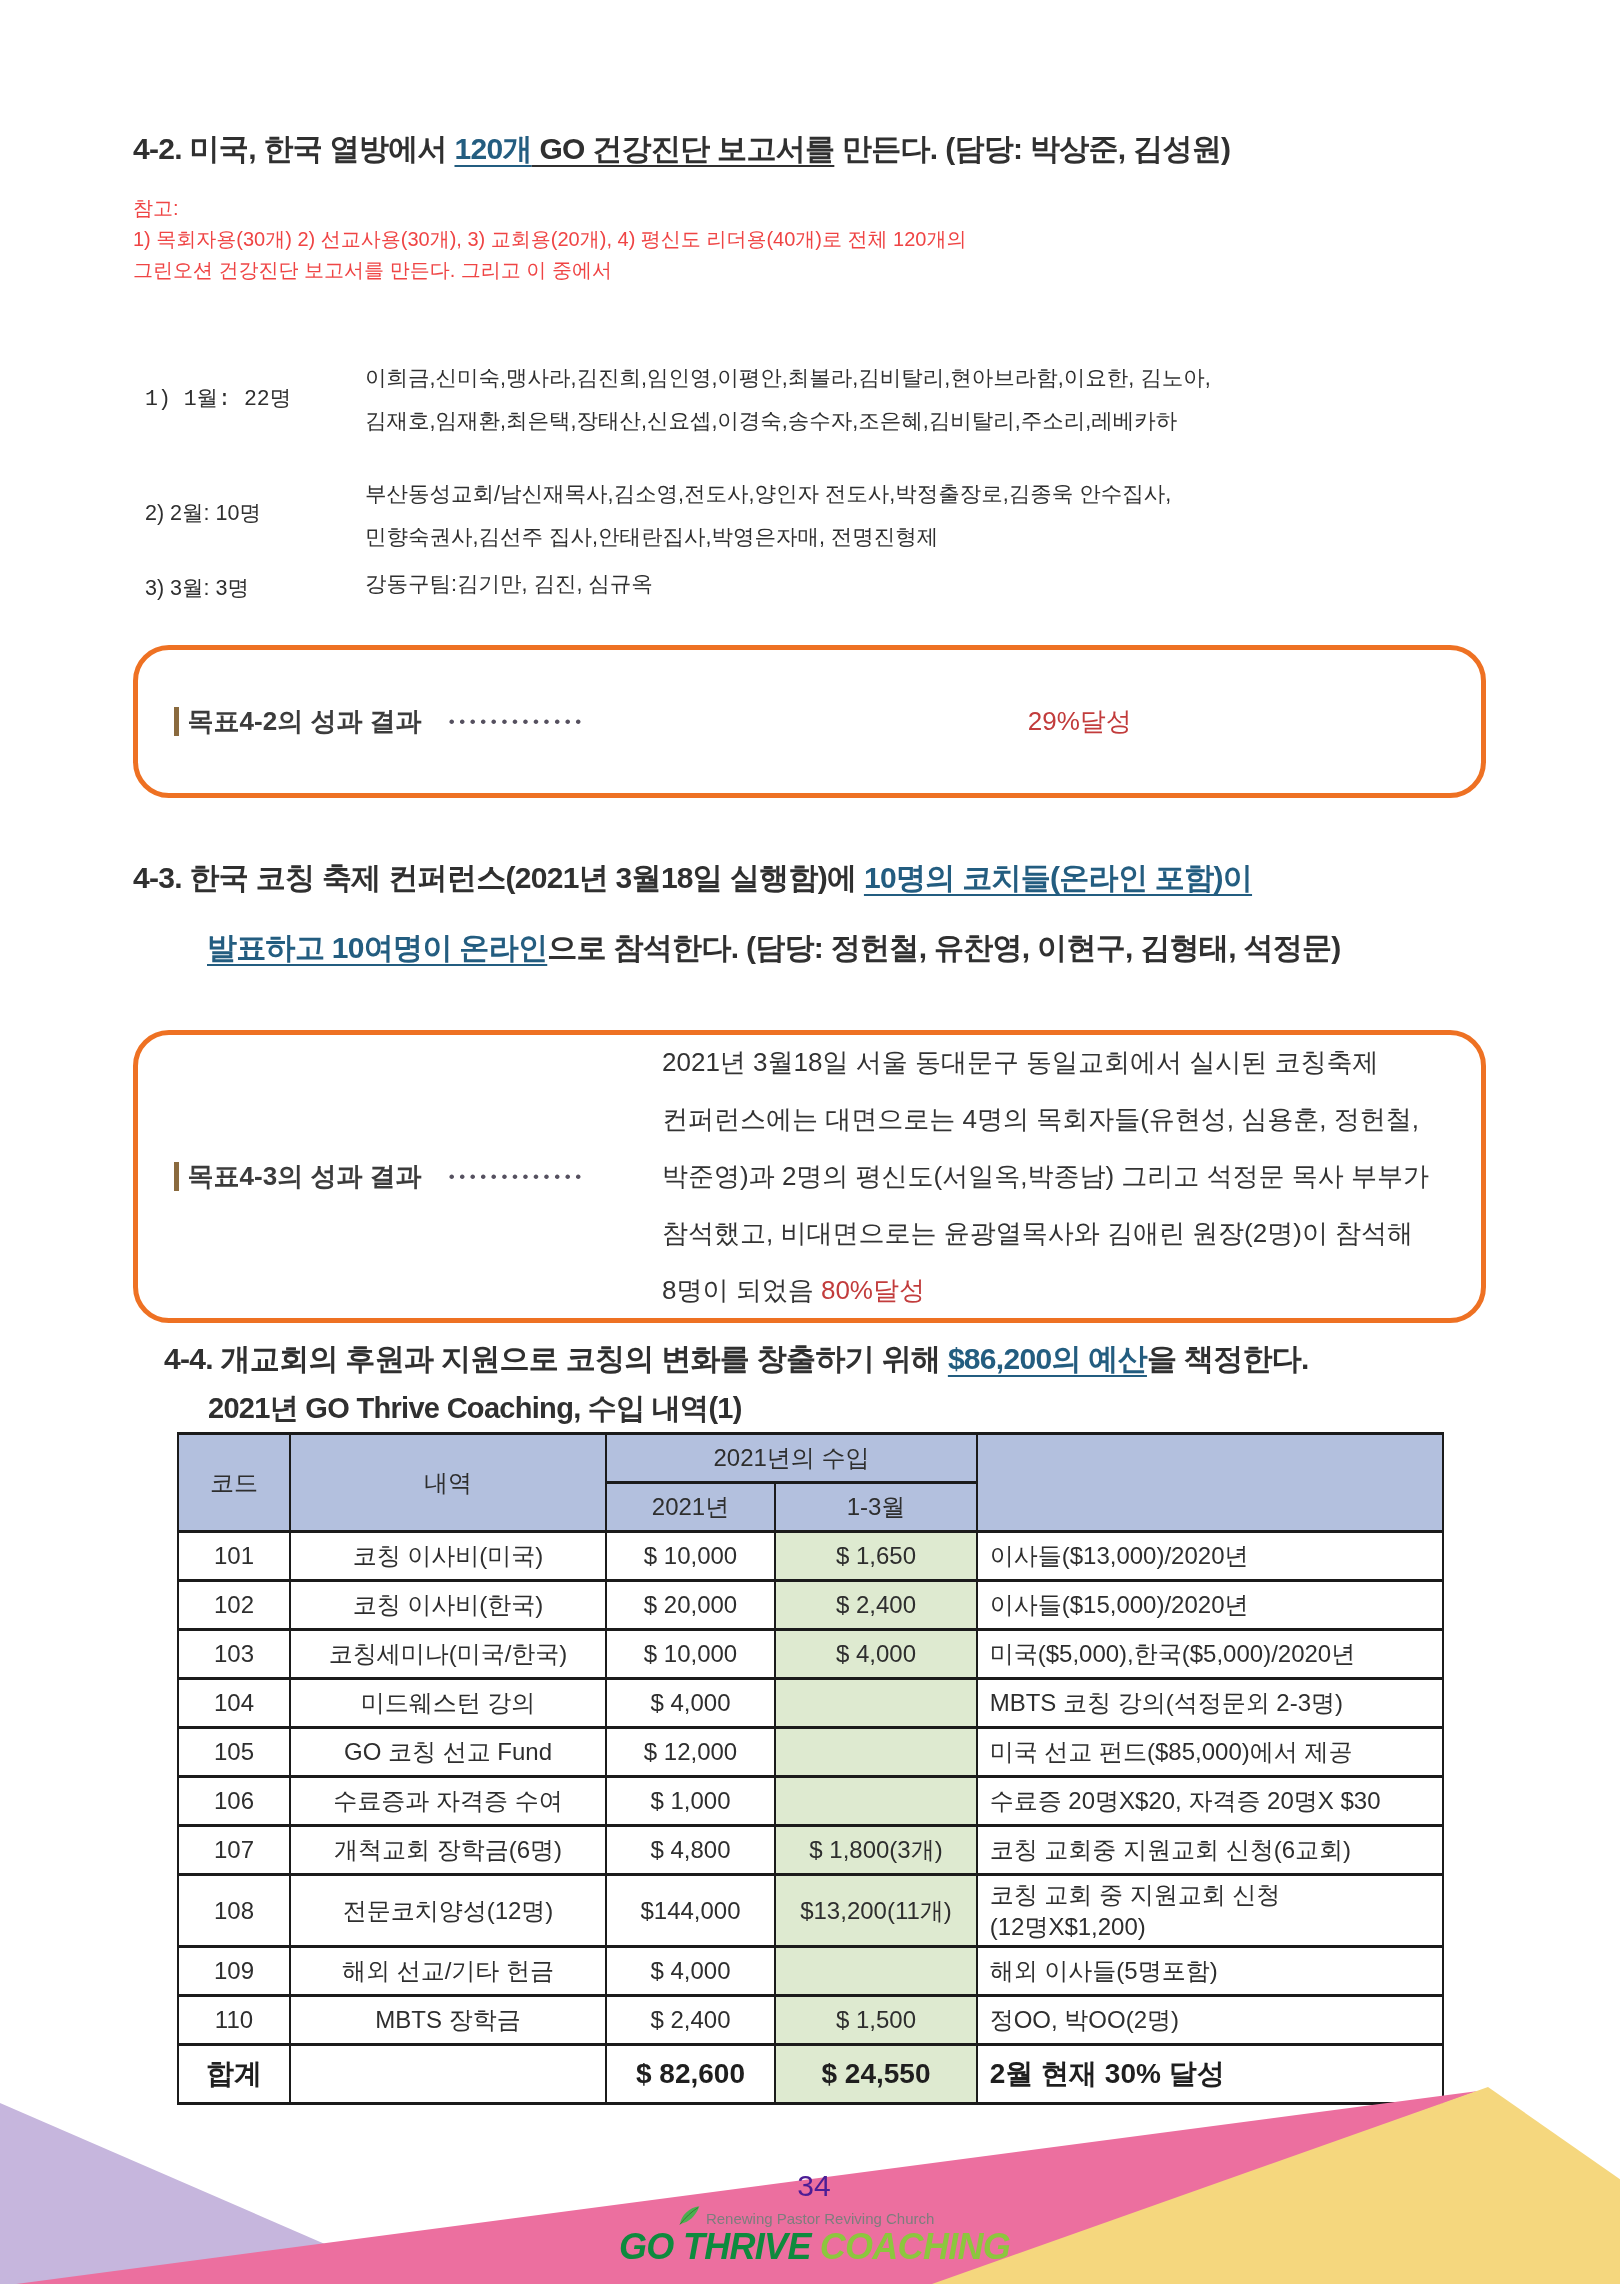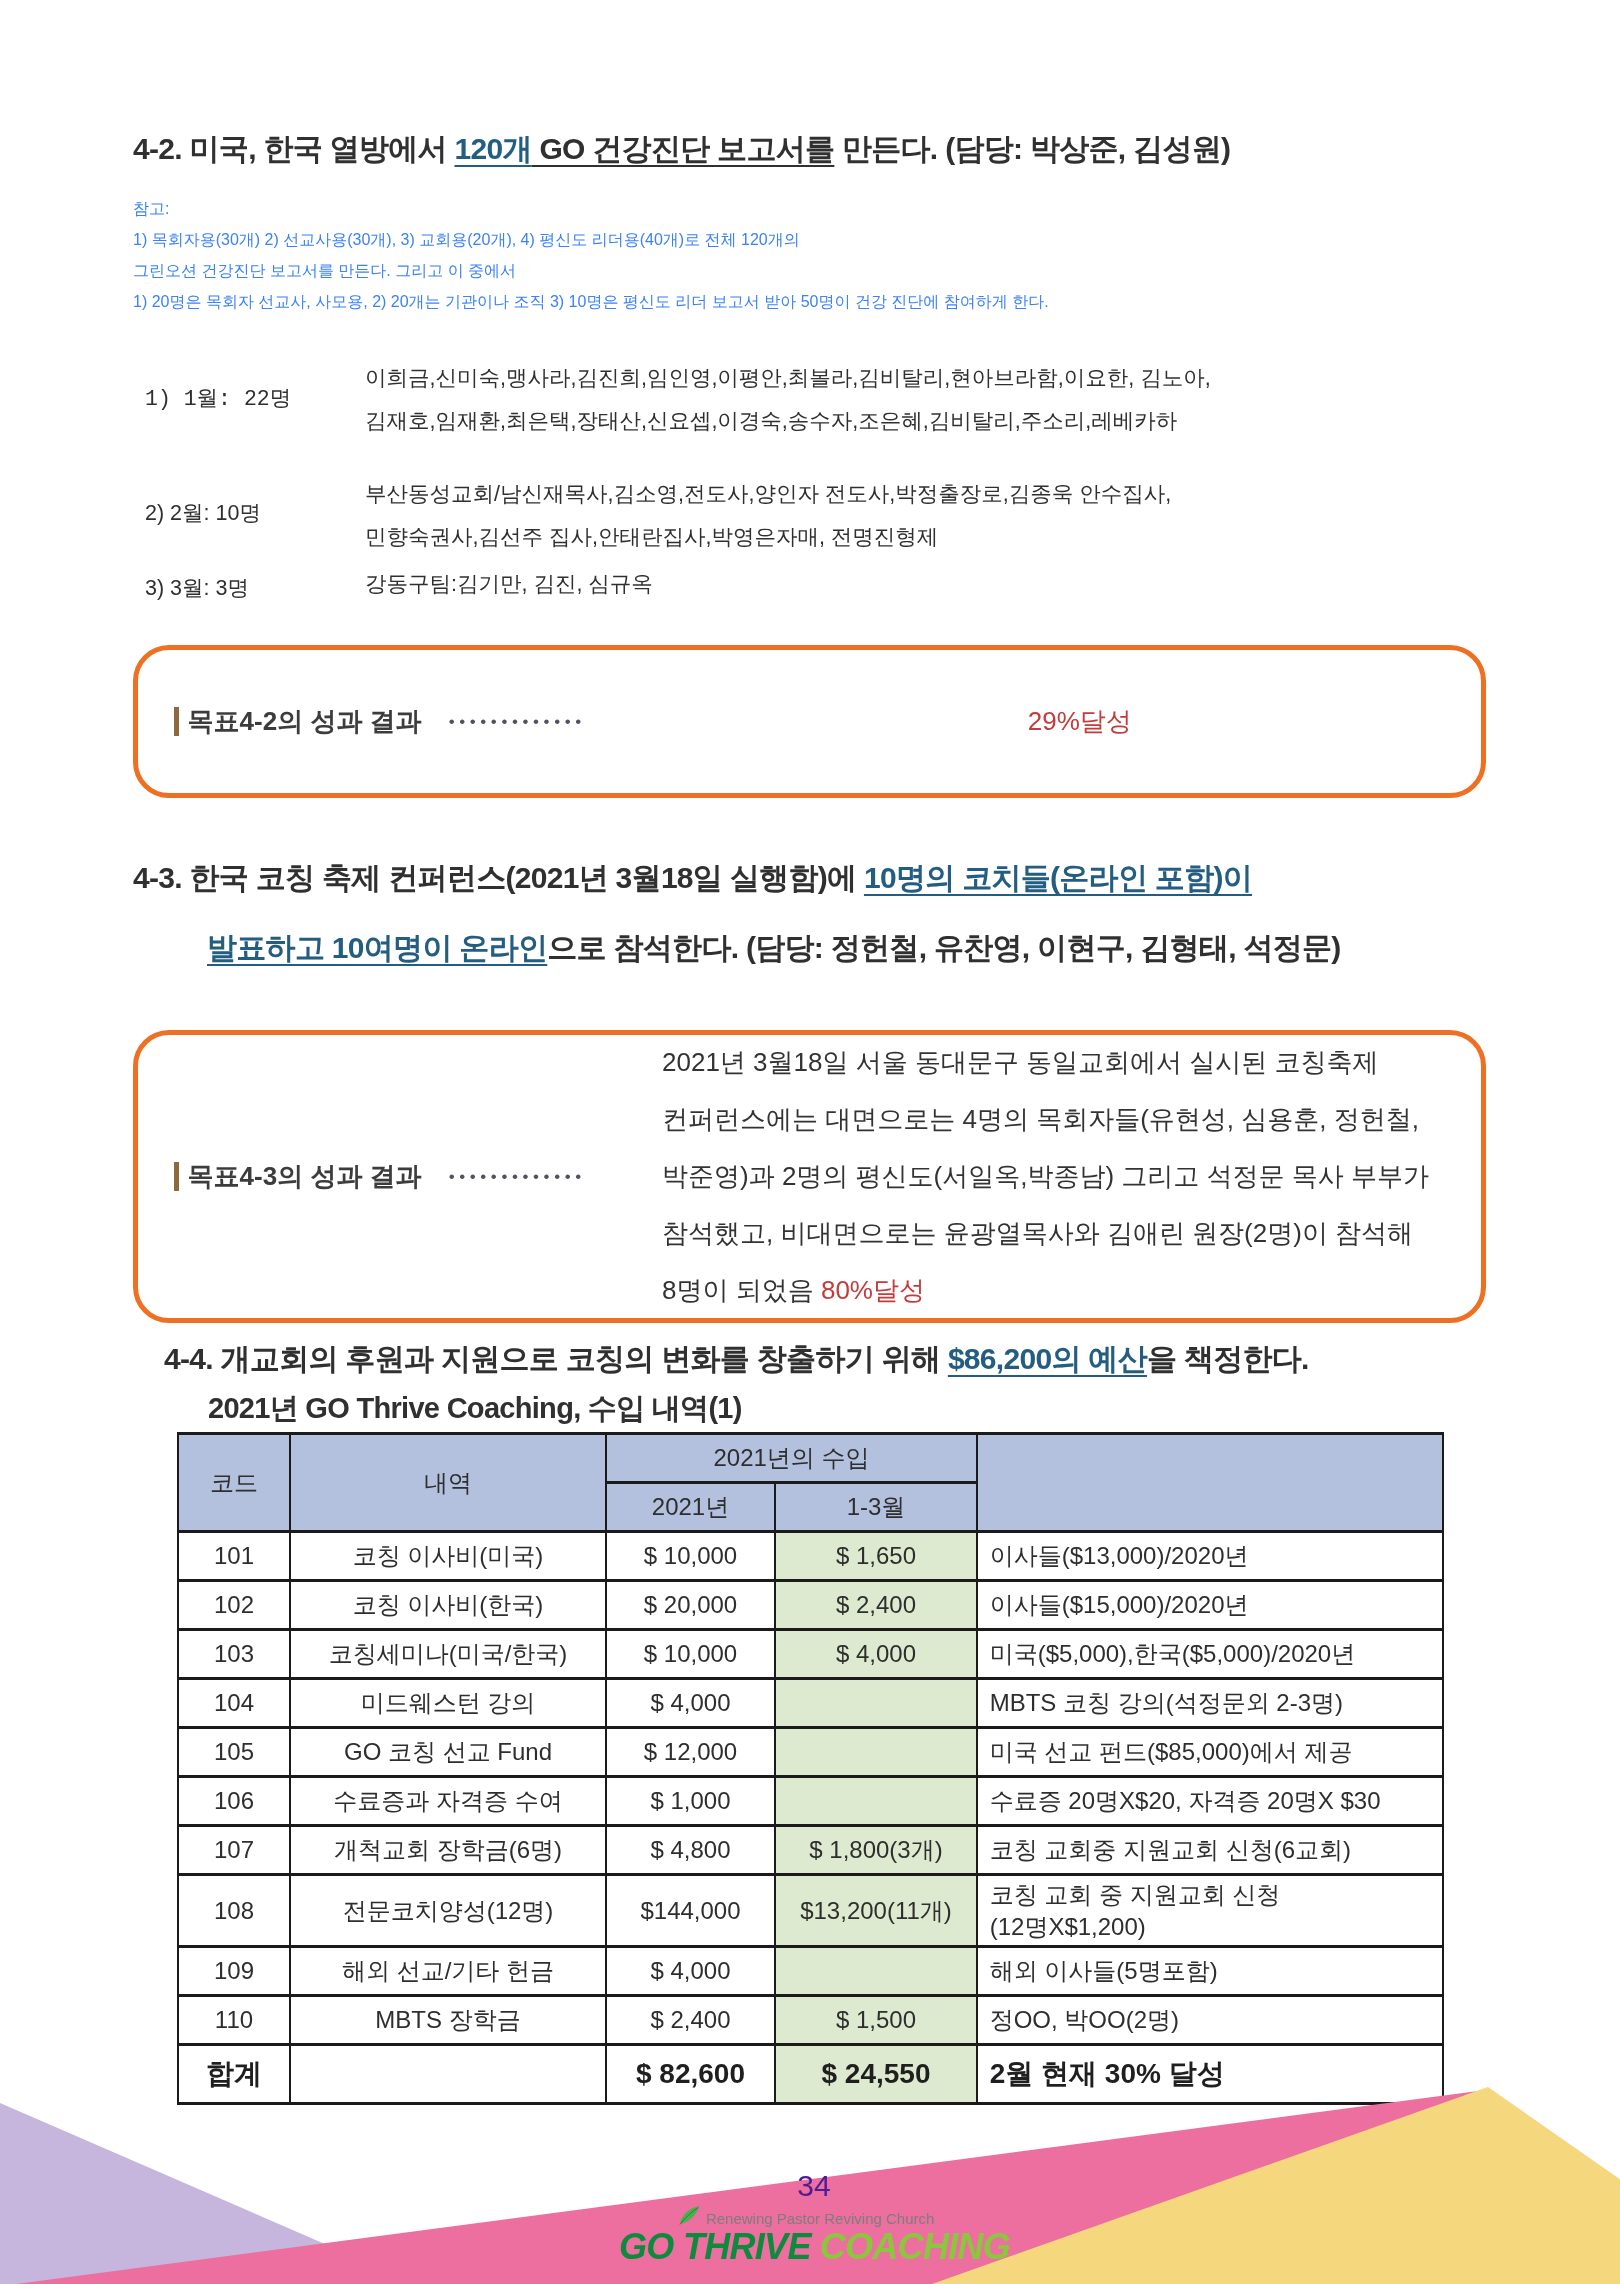--- a/index.html
+++ b/index.html
@@ -6,21 +6,21 @@
   .page{
     position:relative;width:1621px;height:2284px;background:#ffffff;overflow:hidden;
     font-family:"Liberation Sans","DejaVu Sans",sans-serif;color:#2f2f2f;
   }
   .abs{position:absolute;}
   
   .h-main{font-size:30px;font-weight:bold;color:#303030;letter-spacing:-0.7px;white-space:nowrap;}
   .blue{color:#235d80;}
   .u{text-decoration:underline;text-decoration-thickness:2px;text-underline-offset:5.9px;}
   
-  .note{font-size:16px;color:#3b82f6;line-height:31px;white-space:nowrap;}
+  .note{font-size:20px;color:#ef4444;line-height:31px;white-space:nowrap;}
   
   .m-label{font-size:21.5px;color:#2f2f2f;white-space:nowrap;}
   .m-names{font-size:21.5px;color:#2f2f2f;line-height:43px;white-space:nowrap;}
   
   .rbox{border:5.9px solid #ee7123;border-radius:36px;background:#fff;}
   .rbox-label{position:absolute;left:36px;top:0;height:100%;display:flex;align-items:center;}
   .rbox-bar{display:inline-block;width:4.6px;height:29px;background:#8a6a3e;margin-right:9px;}
   .rbox-title{font-size:26px;font-weight:600;color:#3c3c3c;white-space:nowrap;}
   .rbox-dots{font-size:17px;color:#55505f;letter-spacing:4.6px;margin-left:27px;white-space:nowrap;}
   .rbox-text1{font-size:26px;color:#333;}
@@ -56,21 +56,20 @@
 <body>
 
 <div class="page">
 
   <div class="abs h-main" style="left:133px;top:129px;"><span>4-2. 미국, 한국 열방에서 </span><span class="blue u">120개</span><span class="u"> GO 건강진단 보고서를</span><span> 만든다. (담당: 박상준, 김성원)</span></div>
 
   <div class="abs note" style="left:133px;top:193px;">
     <div>참고:</div>
     <div>1) 목회자용(30개) 2) 선교사용(30개), 3) 교회용(20개), 4) 평신도 리더용(40개)로 전체 120개의</div>
     <div>그린오션 건강진단 보고서를 만든다. 그리고 이 중에서</div>
-    <div>1) 20명은 목회자 선교사, 사모용, 2) 20개는 기관이나 조직 3) 10명은 평신도 리더 보고서 받아 50명이 건강 진단에 참여하게 한다.</div>
   </div>
 
   <div class="abs m-label" style="left:145px;top:383px;font-family:Liberation Mono, monospace;">1) 1월: 22명</div>
   <div class="abs m-names" style="left:365px;top:357px;">
     <div>이희금,신미숙,맹사라,김진희,임인영,이평안,최볼라,김비탈리,현아브라함,이요한, 김노아,</div>
     <div>김재호,임재환,최은택,장태산,신요셉,이경숙,송수자,조은혜,김비탈리,주소리,레베카하</div>
   </div>
   <div class="abs m-label" style="left:145px;top:498px;">2) 2월: 10명</div>
   <div class="abs m-names" style="left:365px;top:473px;">
     <div>부산동성교회/남신재목사,김소영,전도사,양인자 전도사,박정출장로,김종욱 안수집사,</div>

